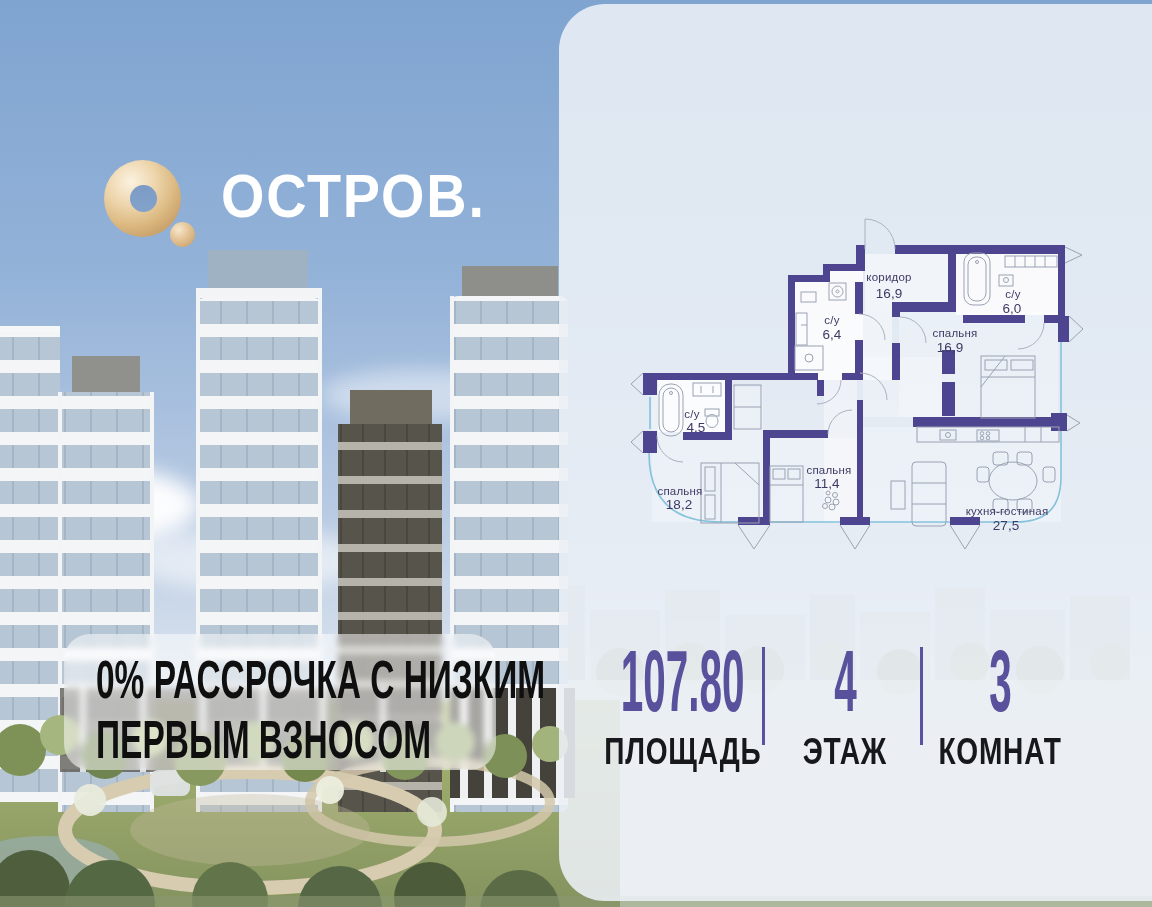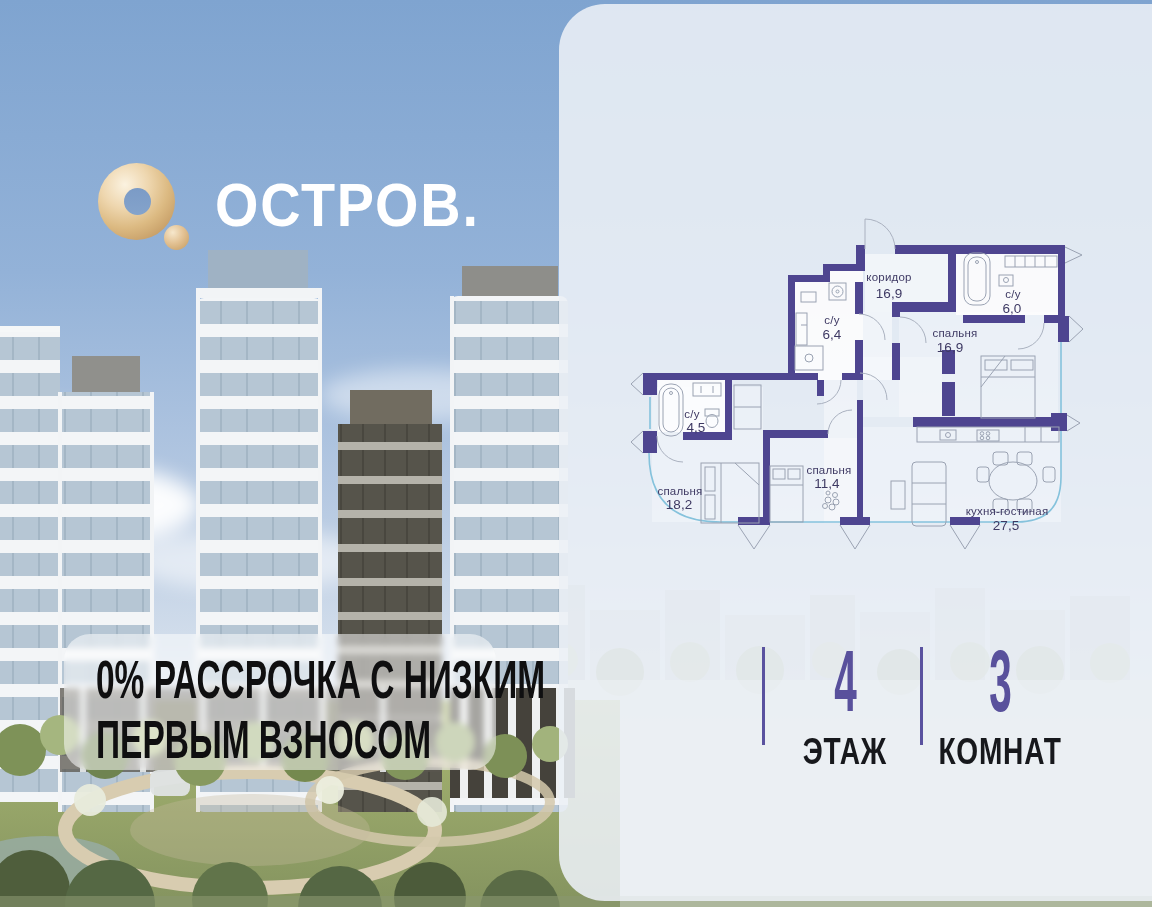--- a/index.html
+++ b/index.html
@@ -4,21 +4,21 @@
 <style>
   html,body{margin:0;padding:0;background:#222;}
   .stage{position:relative;width:1152px;height:907px;overflow:hidden;
          font-family:"Liberation Sans",sans-serif;background:#9db9dc;}
   .stage *{box-sizing:border-box;}
   .photo{position:absolute;left:0;top:0;width:1152px;height:907px;}
   
   .panel{position:absolute;left:559px;top:4px;width:643px;height:897px;
          background:rgba(236,240,246,0.88);border-radius:46px 0 0 46px;}
   
-  .logo{position:absolute;left:98px;top:160px;height:80px;display:flex;align-items:flex-end;}
+  .logo{position:absolute;left:104px;top:160px;height:80px;display:flex;align-items:flex-start;}
   .logo-ring{position:relative;width:77px;height:77px;border-radius:50%;
     background:radial-gradient(circle at 35% 28%, #fbf2e0 0%, #eed6ae 32%, #dcba82 58%, #c69d66 82%, #b68c57 100%);}
   .logo-ring::after{content:"";position:absolute;left:26px;top:25px;width:27px;height:27px;border-radius:50%;
     background:linear-gradient(180deg,#7b9bc6,#84a3cb);}
   .logo-dot{position:absolute;left:66px;top:62px;width:25px;height:25px;border-radius:50%;
     background:radial-gradient(circle at 35% 30%, #f6e7cc 0%, #e3c294 45%, #cfa870 80%, #bf975f 100%);}
   .logo-text{margin-left:40px;color:#fff;font-size:62px;font-weight:700;letter-spacing:2px;
     display:inline-block;transform:scaleX(.9);transform-origin:0 50%;white-space:nowrap;}
   
   .banner{position:absolute;left:64px;top:634px;width:432px;height:136px;border-radius:26px;
@@ -369,20 +369,24 @@
       <text class="rarea" x="381" y="325">27,5</text>
     </g>
   </svg>
 
   <div class="banner">
     <span class="ln">0% РАССРОЧКА С НИЗКИМ</span>
     <span class="ln">ПЕРВЫМ ВЗНОСОМ</span>
   </div>
 
   <div class="stats">
+    <div class="stat" style="left:593px">
+      <span class="num">107.80</span>
+      <span class="lbl">ПЛОЩАДЬ</span>
+    </div>
     <div class="vdiv" style="left:762px"></div>
     <div class="stat" style="left:755px">
       <span class="num">4</span>
       <span class="lbl">ЭТАЖ</span>
     </div>
     <div class="vdiv" style="left:920px"></div>
     <div class="stat" style="left:910px">
       <span class="num">3</span>
       <span class="lbl">КОМНАТ</span>
     </div>

